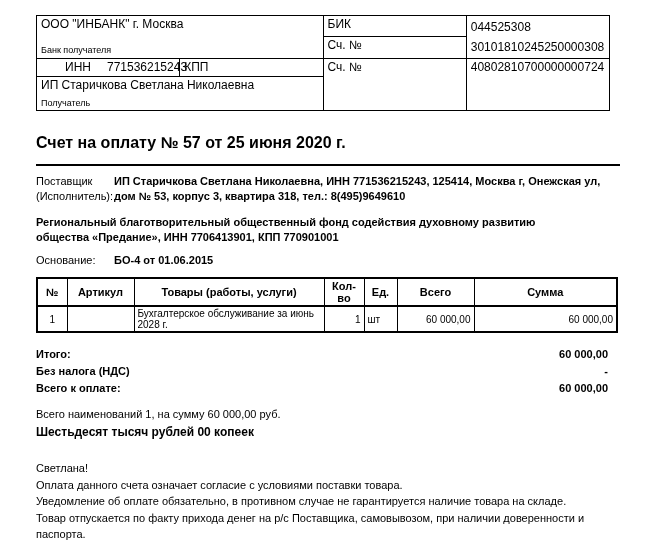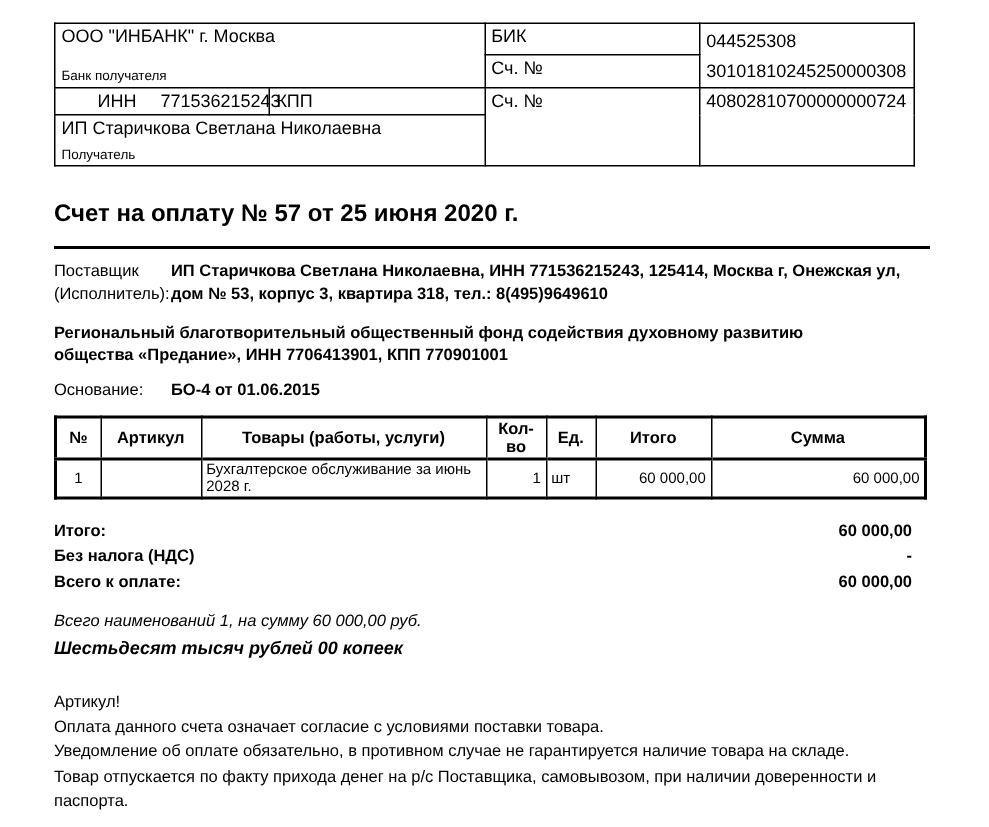--- a/index.html
+++ b/index.html
@@ -53,21 +53,21 @@
   td.c-unit { text-align: left; }
   td.c-price, td.c-sum { text-align: right; }
   td.c-name { text-align: left; }
 
   
   .totals { width: 572px; margin-top: 13px; font-size: 11px; font-weight: bold; }
   .totals .trow { display: flex; justify-content: space-between; line-height: 17px; }
   .totals .tval { width: 100px; text-align: right; }
 
   
-  .summary { margin-top: 10px; font-size: 11px; line-height: 15px; font-style: italic; }
+  .summary { margin-top: 10px; font-size: 11px; line-height: 15px; }
   .amount-words { font-weight: bold; margin-top: 3px; font-size: 12px; }
 
   
   .notice { margin-top: 20px; font-size: 11px; line-height: 16.5px; }
 </style>
 </head>
 <body>
 
 <div class="page">
 
@@ -132,21 +132,21 @@
   </div>
 
   <table class="items">
     <tbody>
         <tr>
       <th class="c-num">№</th>
       <th class="c-art">Артикул</th>
       <th class="c-name">Товары (работы, услуги)</th>
       <th class="c-qty">Кол-во</th>
       <th class="c-unit">Ед.</th>
-      <th class="c-price">Итого</th>
+      <th class="c-price">Всего</th>
       <th class="c-sum">Сумма</th>
     </tr>
     <tr>
       <td class="c-num">1</td>
       <td class="c-art"></td>
       <td class="c-name">Бухгалтерское обслуживание за июнь 2028 г.</td>
       <td class="c-qty">1</td>
       <td class="c-unit">шт</td>
       <td class="c-price">60 000,00</td>
       <td class="c-sum">60 000,00</td>
@@ -168,19 +168,19 @@
       <span class="tval">60 000,00</span>
     </div>
   </div>
 
   <div class="summary content">
     <div>Всего наименований 1, на сумму 60 000,00 руб.</div>
     <div class="amount-words">Шестьдесят тысяч рублей 00 копеек</div>
   </div>
 
   <div class="notice content">
-    <div>Артикул!</div>
+    <div>Светлана!</div>
     <div>Оплата данного счета означает согласие с условиями поставки товара.</div>
     <div>Уведомление об оплате обязательно, в противном случае не гарантируется наличие товара на складе.</div>
     <div>Товар отпускается по факту прихода денег на р/с Поставщика, самовывозом, при наличии доверенности и паспорта.</div>
   </div>
 
 </div>
 
 </body></html>

